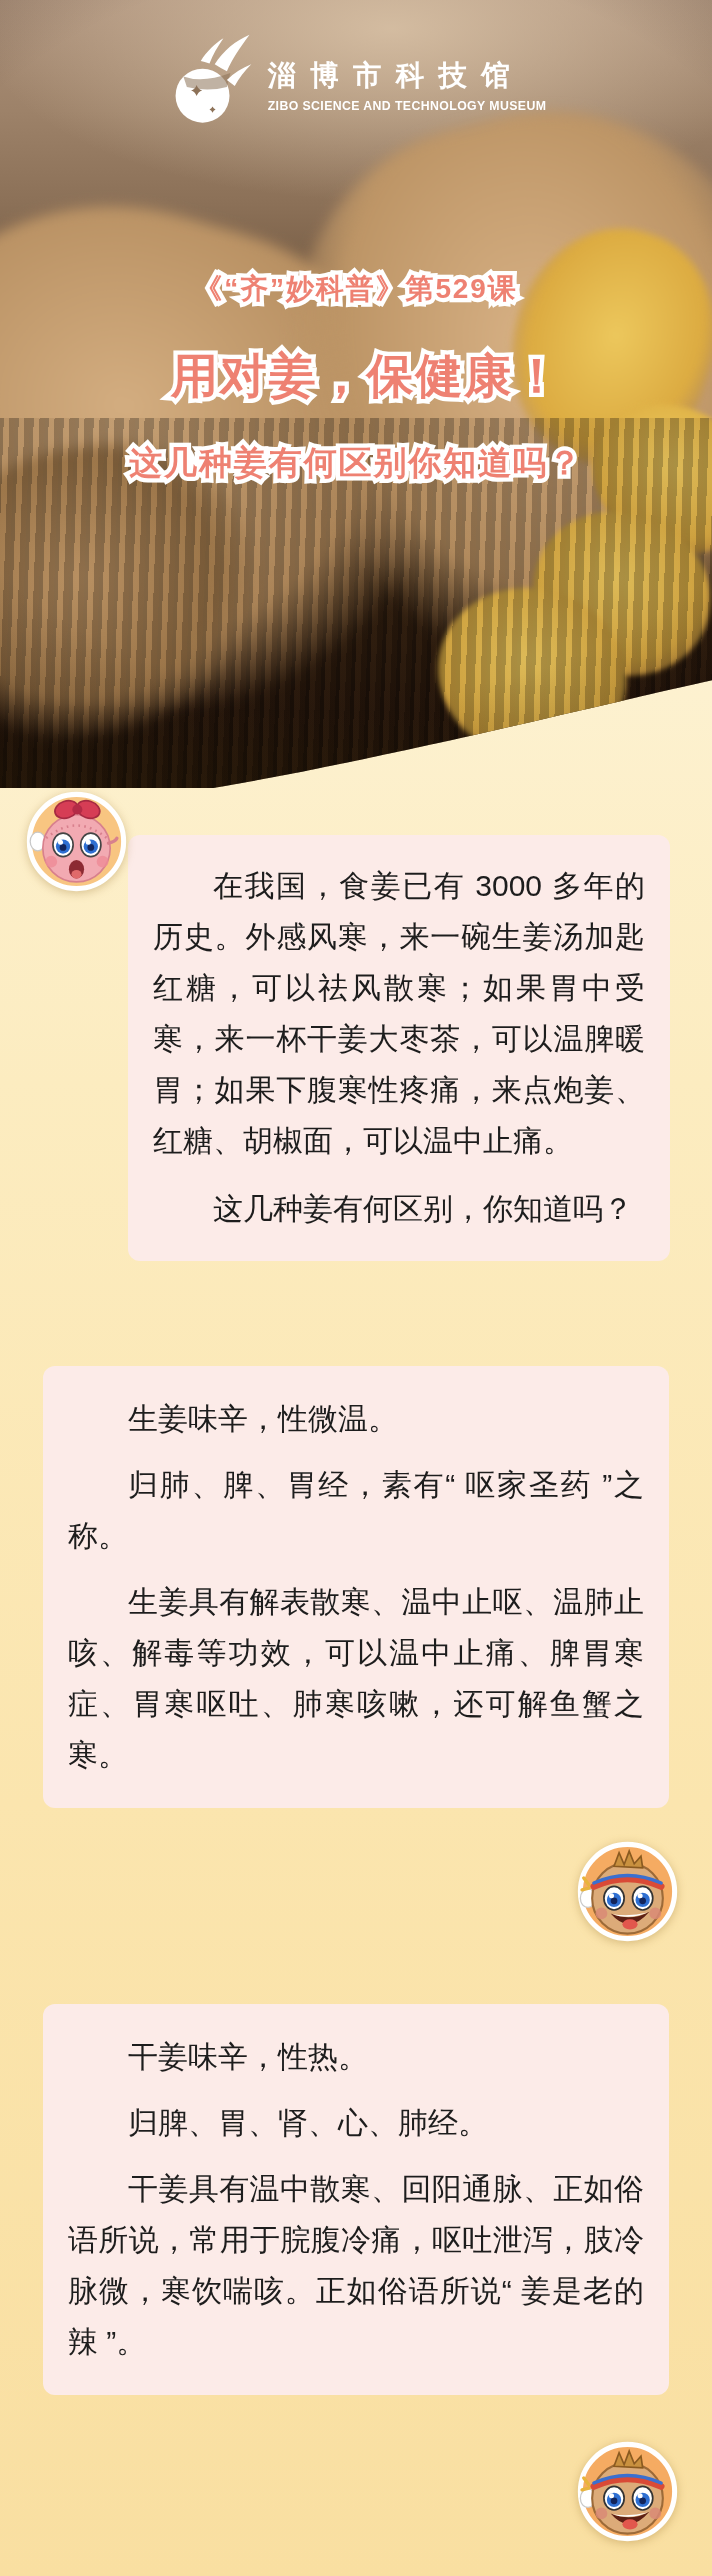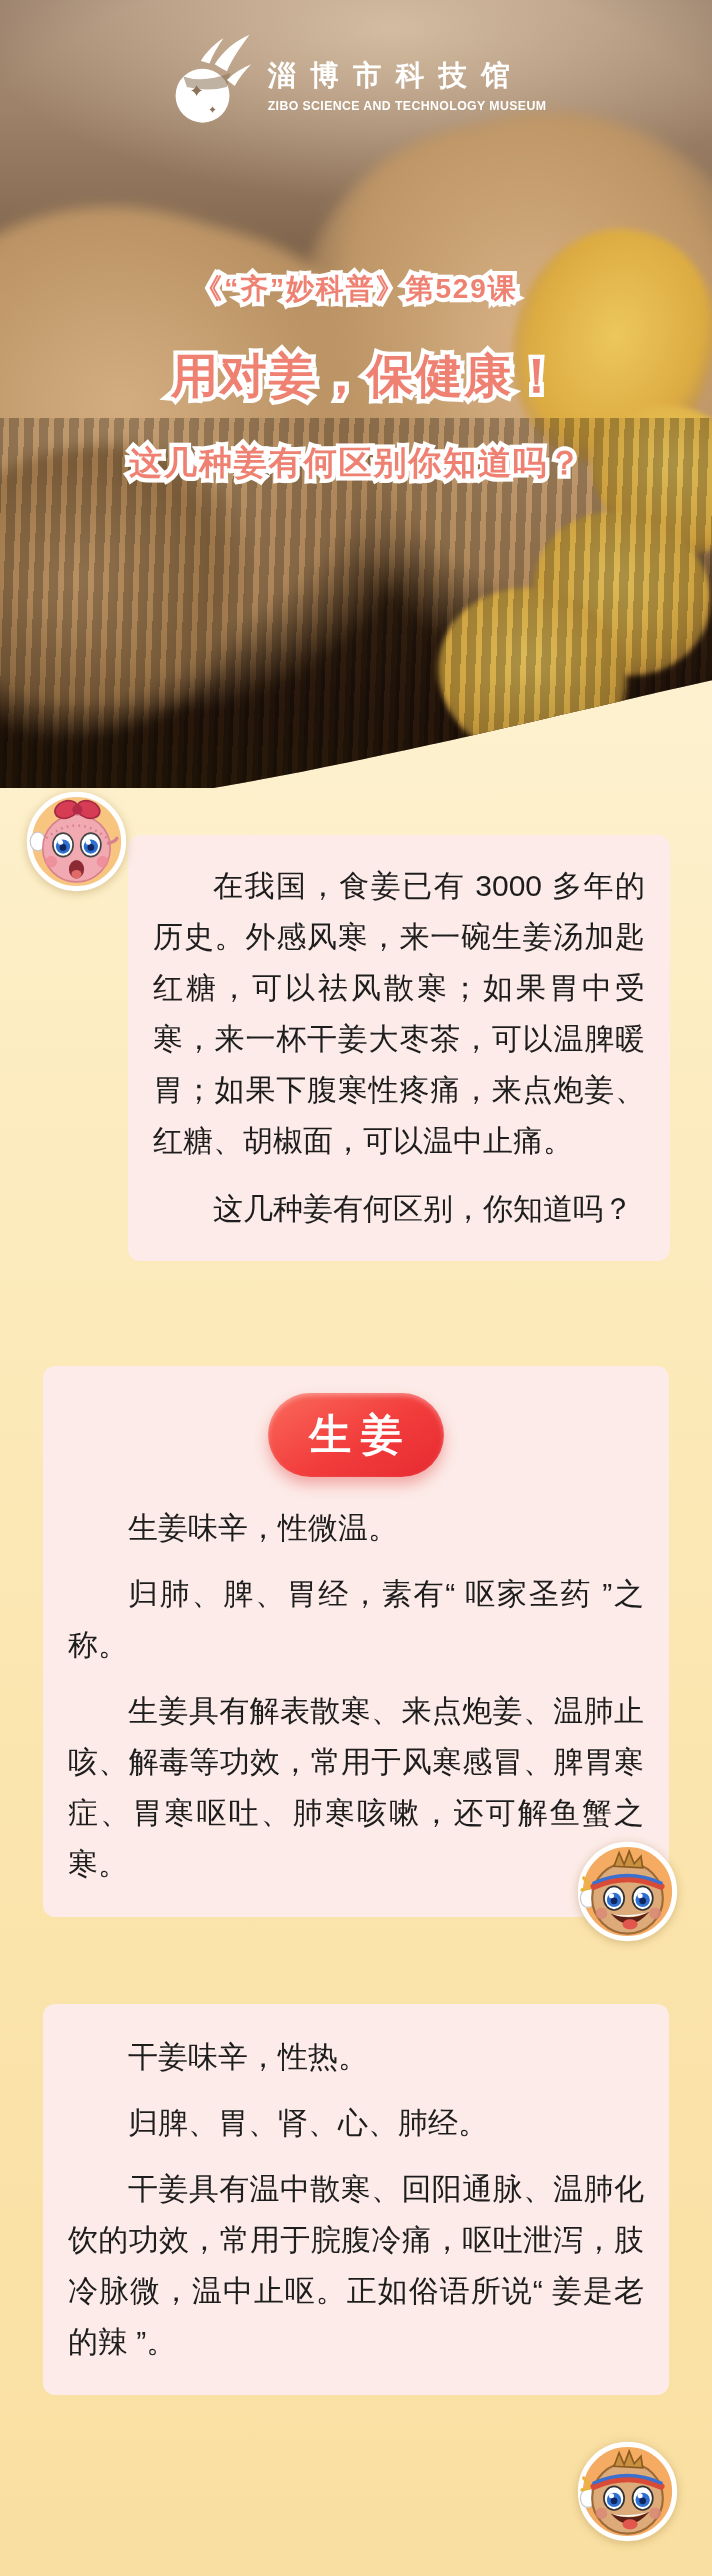--- a/index.html
+++ b/index.html
@@ -132,24 +132,23 @@
       <path d="M98 62 q8 -2 10 -6" stroke="#d8808d" stroke-width="4" fill="none" stroke-linecap="round"></path>
     </svg>
   </div>
 
   <div class="card intro-card">
     <p>在我国，食姜已有 3000 多年的历史。外感风寒，来一碗生姜汤加匙红糖，可以祛风散寒；如果胃中受寒，来一杯干姜大枣茶，可以温脾暖胃；如果下腹寒性疼痛，来点炮姜、红糖、胡椒面，可以温中止痛。</p>
     <p>这几种姜有何区别，你知道吗？</p>
   </div>
 
   <div class="card sec-card">
-    <div class="pill">生姜</div>
     <p>生姜味辛，性微温。</p>
     <p>归肺、脾、胃经，素有“ 呕家圣药 ”之称。</p>
-    <p>生姜具有解表散寒、来点炮姜、温肺止咳、解毒等功效，常用于风寒感冒、脾胃寒症、胃寒呕吐、肺寒咳嗽，还可解鱼蟹之寒。</p>
+    <p>生姜具有解表散寒、温中止呕、温肺止咳、解毒等功效，可以温中止痛、脾胃寒症、胃寒呕吐、肺寒咳嗽，还可解鱼蟹之寒。</p>
   </div>
 
   <div class="avatar av-boy1">
     <svg viewBox="0 0 120 120">
       <circle cx="60" cy="60" r="56" fill="#f5ab62" stroke="#ffffff" stroke-width="6"></circle>
       <ellipse cx="13" cy="68" rx="9" ry="11" fill="#ffffff" stroke="#c9c9c9" stroke-width="1.5"></ellipse>
       <circle cx="60" cy="68" r="42" fill="#dcab79" stroke="#9c6a38" stroke-width="2.5"></circle>
       <path d="M44 30 L50 14 L56 28 L62 12 L68 27 L76 18 L78 32 Z" fill="#c9913f" stroke="#8a5a20" stroke-width="2"></path>
       <path d="M20 54 Q60 36 100 54" fill="none" stroke="#d94a37" stroke-width="8" stroke-linecap="round"></path>
       <path d="M20 50 Q60 32 100 50" fill="none" stroke="#3b6fd0" stroke-width="4" stroke-linecap="round"></path>
@@ -166,21 +165,21 @@
       <circle cx="93" cy="86" r="7" fill="#d98a76" opacity="0.85"></circle>
       <path d="M40 86 Q62 112 86 84 Q64 96 40 86 Z" fill="#5d2014"></path>
       <path d="M42 87 Q62 94 84 85 Q63 90 42 87" fill="#ffffff"></path>
       <ellipse cx="63" cy="99" rx="9" ry="6" fill="#e2574d"></ellipse>
     </svg>
   </div>
 
   <div class="card sec-card sec-card2">
     <p>干姜味辛，性热。</p>
     <p>归脾、胃、肾、心、肺经。</p>
-    <p>干姜具有温中散寒、回阳通脉、温肺化饮的功效，常用于脘腹冷痛，呕吐泄泻，肢冷脉微，温中止呕。正如俗语所说“ 姜是老的辣 ”。</p>
+    <p>干姜具有温中散寒、回阳通脉、正如俗语所说，常用于脘腹冷痛，呕吐泄泻，肢冷脉微，寒饮喘咳。正如俗语所说“ 姜是老的辣 ”。</p>
   </div>
 
   <div class="avatar av-boy2">
     <svg viewBox="0 0 120 120">
       <circle cx="60" cy="60" r="56" fill="#f5ab62" stroke="#ffffff" stroke-width="6"></circle>
       <ellipse cx="13" cy="68" rx="9" ry="11" fill="#ffffff" stroke="#c9c9c9" stroke-width="1.5"></ellipse>
       <circle cx="60" cy="68" r="42" fill="#dcab79" stroke="#9c6a38" stroke-width="2.5"></circle>
       <path d="M44 30 L50 14 L56 28 L62 12 L68 27 L76 18 L78 32 Z" fill="#c9913f" stroke="#8a5a20" stroke-width="2"></path>
       <path d="M20 54 Q60 36 100 54" fill="none" stroke="#d94a37" stroke-width="8" stroke-linecap="round"></path>
       <path d="M20 50 Q60 32 100 50" fill="none" stroke="#3b6fd0" stroke-width="4" stroke-linecap="round"></path>

